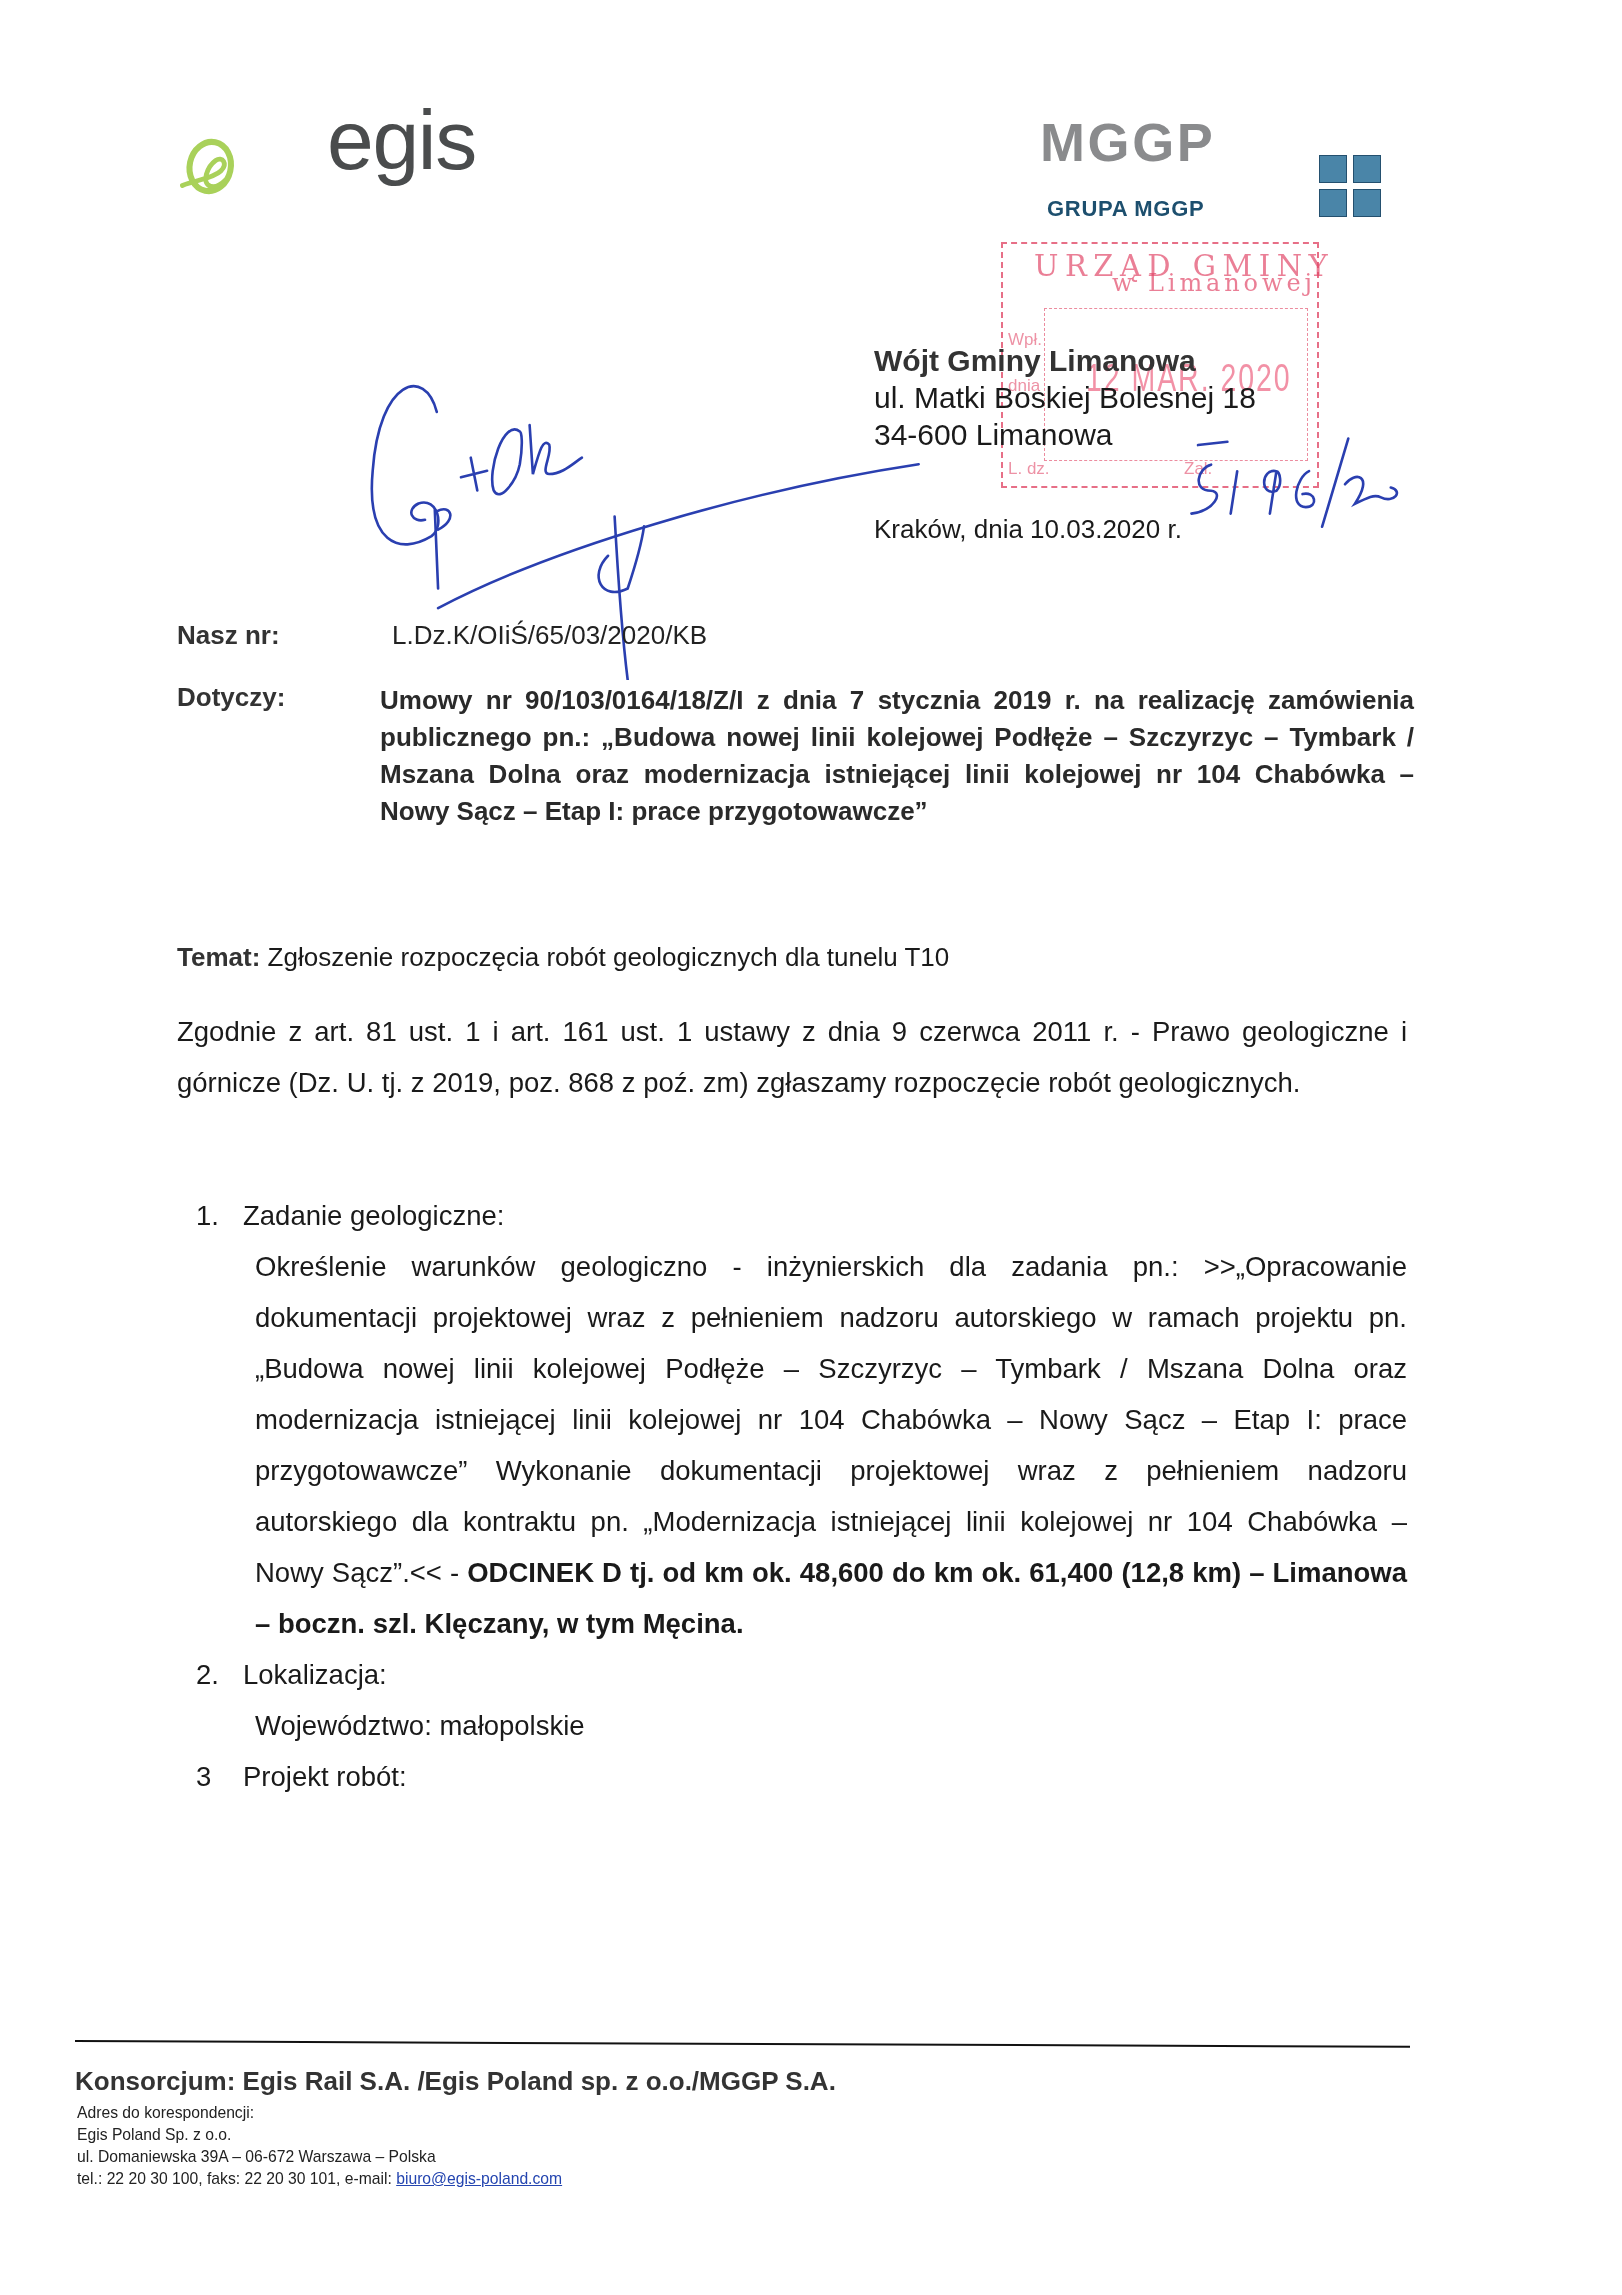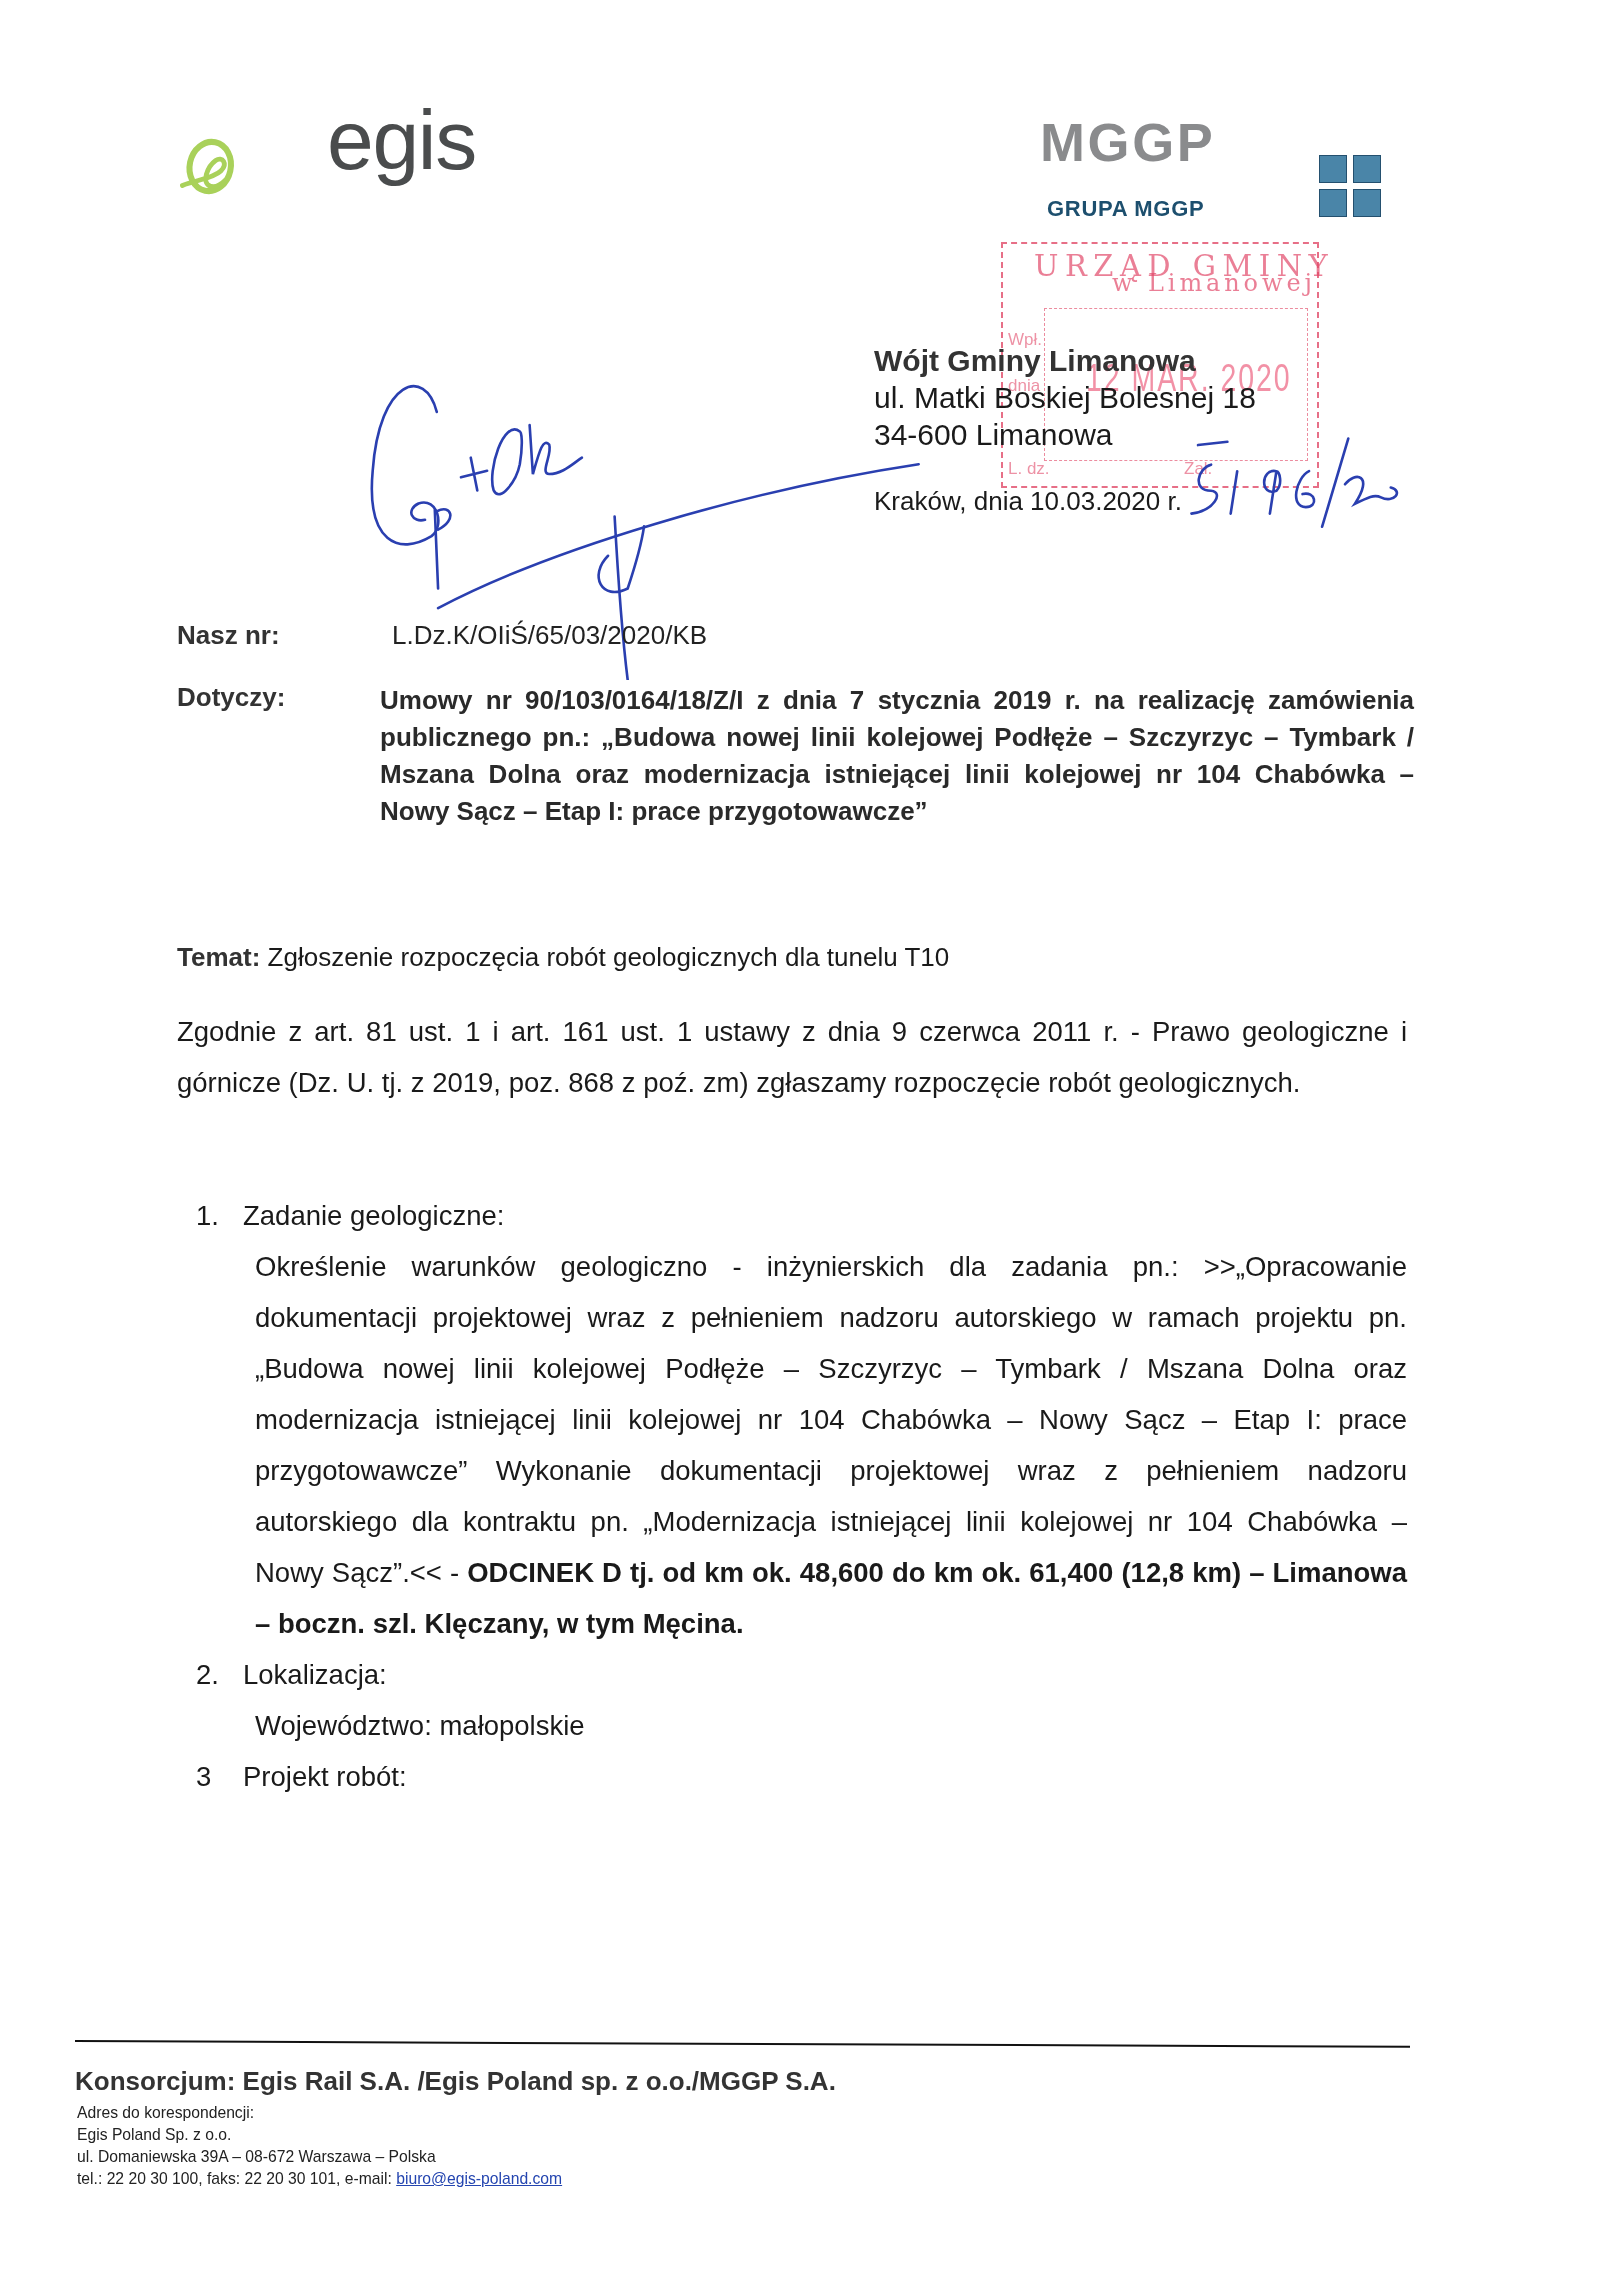--- a/index.html
+++ b/index.html
@@ -26,21 +26,21 @@
   .stamp-line2 { left: 1112px; top: 269px; font-family: "DejaVu Serif", serif; font-size: 24px; color: #e24a6a; letter-spacing: 3.9px; opacity: 0.7; }
   .stamp-wpl { left: 1008px; top: 330px; font-size: 17px; color: #e24a6a; opacity: 0.6; }
   .stamp-dnia { left: 1008px; top: 376px; font-size: 17px; color: #e24a6a; opacity: 0.6; }
   .stamp-date { left: 1086px; top: 357px; font-size: 38px; color: #e8385e; font-family: "Liberation Sans Narrow", "Liberation Sans", sans-serif; opacity: 0.55; transform: scaleX(0.75); transform-origin: left; letter-spacing: 2.6px; }
   .stamp-ldz { left: 1008px; top: 459px; font-size: 17px; color: #e24a6a; opacity: 0.6; }
   .stamp-zal { left: 1184px; top: 459px; font-size: 17px; color: #e24a6a; opacity: 0.6; }
 
   
   .recipient { left: 874px; top: 342px; font-size: 30px; line-height: 37px; color: #1a1a1a; }
   .recipient .name { font-weight: bold; color: #333; }
-  .place-date { left: 874px; top: 486px; font-size: 26px; color: #1a1a1a; }
+  .place-date { left: 874px; top: 514px; font-size: 26px; color: #1a1a1a; }
 
   
   .hand { left: 353px; top: 340px; width: 654px; height: 340px; }
   .hand-num { left: 1178px; top: 432px; width: 236px; height: 98px; }
 
   
   .label { font-size: 26px; font-weight: bold; color: #333; }
   .nasz-label { left: 177px; top: 620px; }
   .nasz-val { left: 392px; top: 620px; font-size: 26px; color: #222; }
   .dot-label { left: 177px; top: 682px; }
@@ -147,16 +147,16 @@
   <div>
     <span class="li-num">3</span><span>Projekt robót:</span>
   </div>
 </div>
 
 <div class="abs footer-rule"></div>
 <div class="abs footer-title">Konsorcjum: Egis Rail S.A. /Egis Poland sp. z o.o./MGGP S.A.</div>
 <div class="abs footer-lines">
   <div>Adres do korespondencji:</div>
   <div>Egis Poland Sp. z o.o.</div>
-  <div>ul. Domaniewska 39A – 08-672 Warszawa – Polska</div>
+  <div>ul. Domaniewska 39A – 06-672 Warszawa – Polska</div>
   <div><span>tel.: 22 20 30 100, faks: 22 20 30 101, e-mail: </span><a>biuro@egis-poland.com</a></div>
 </div>
 
 
 </body></html>

